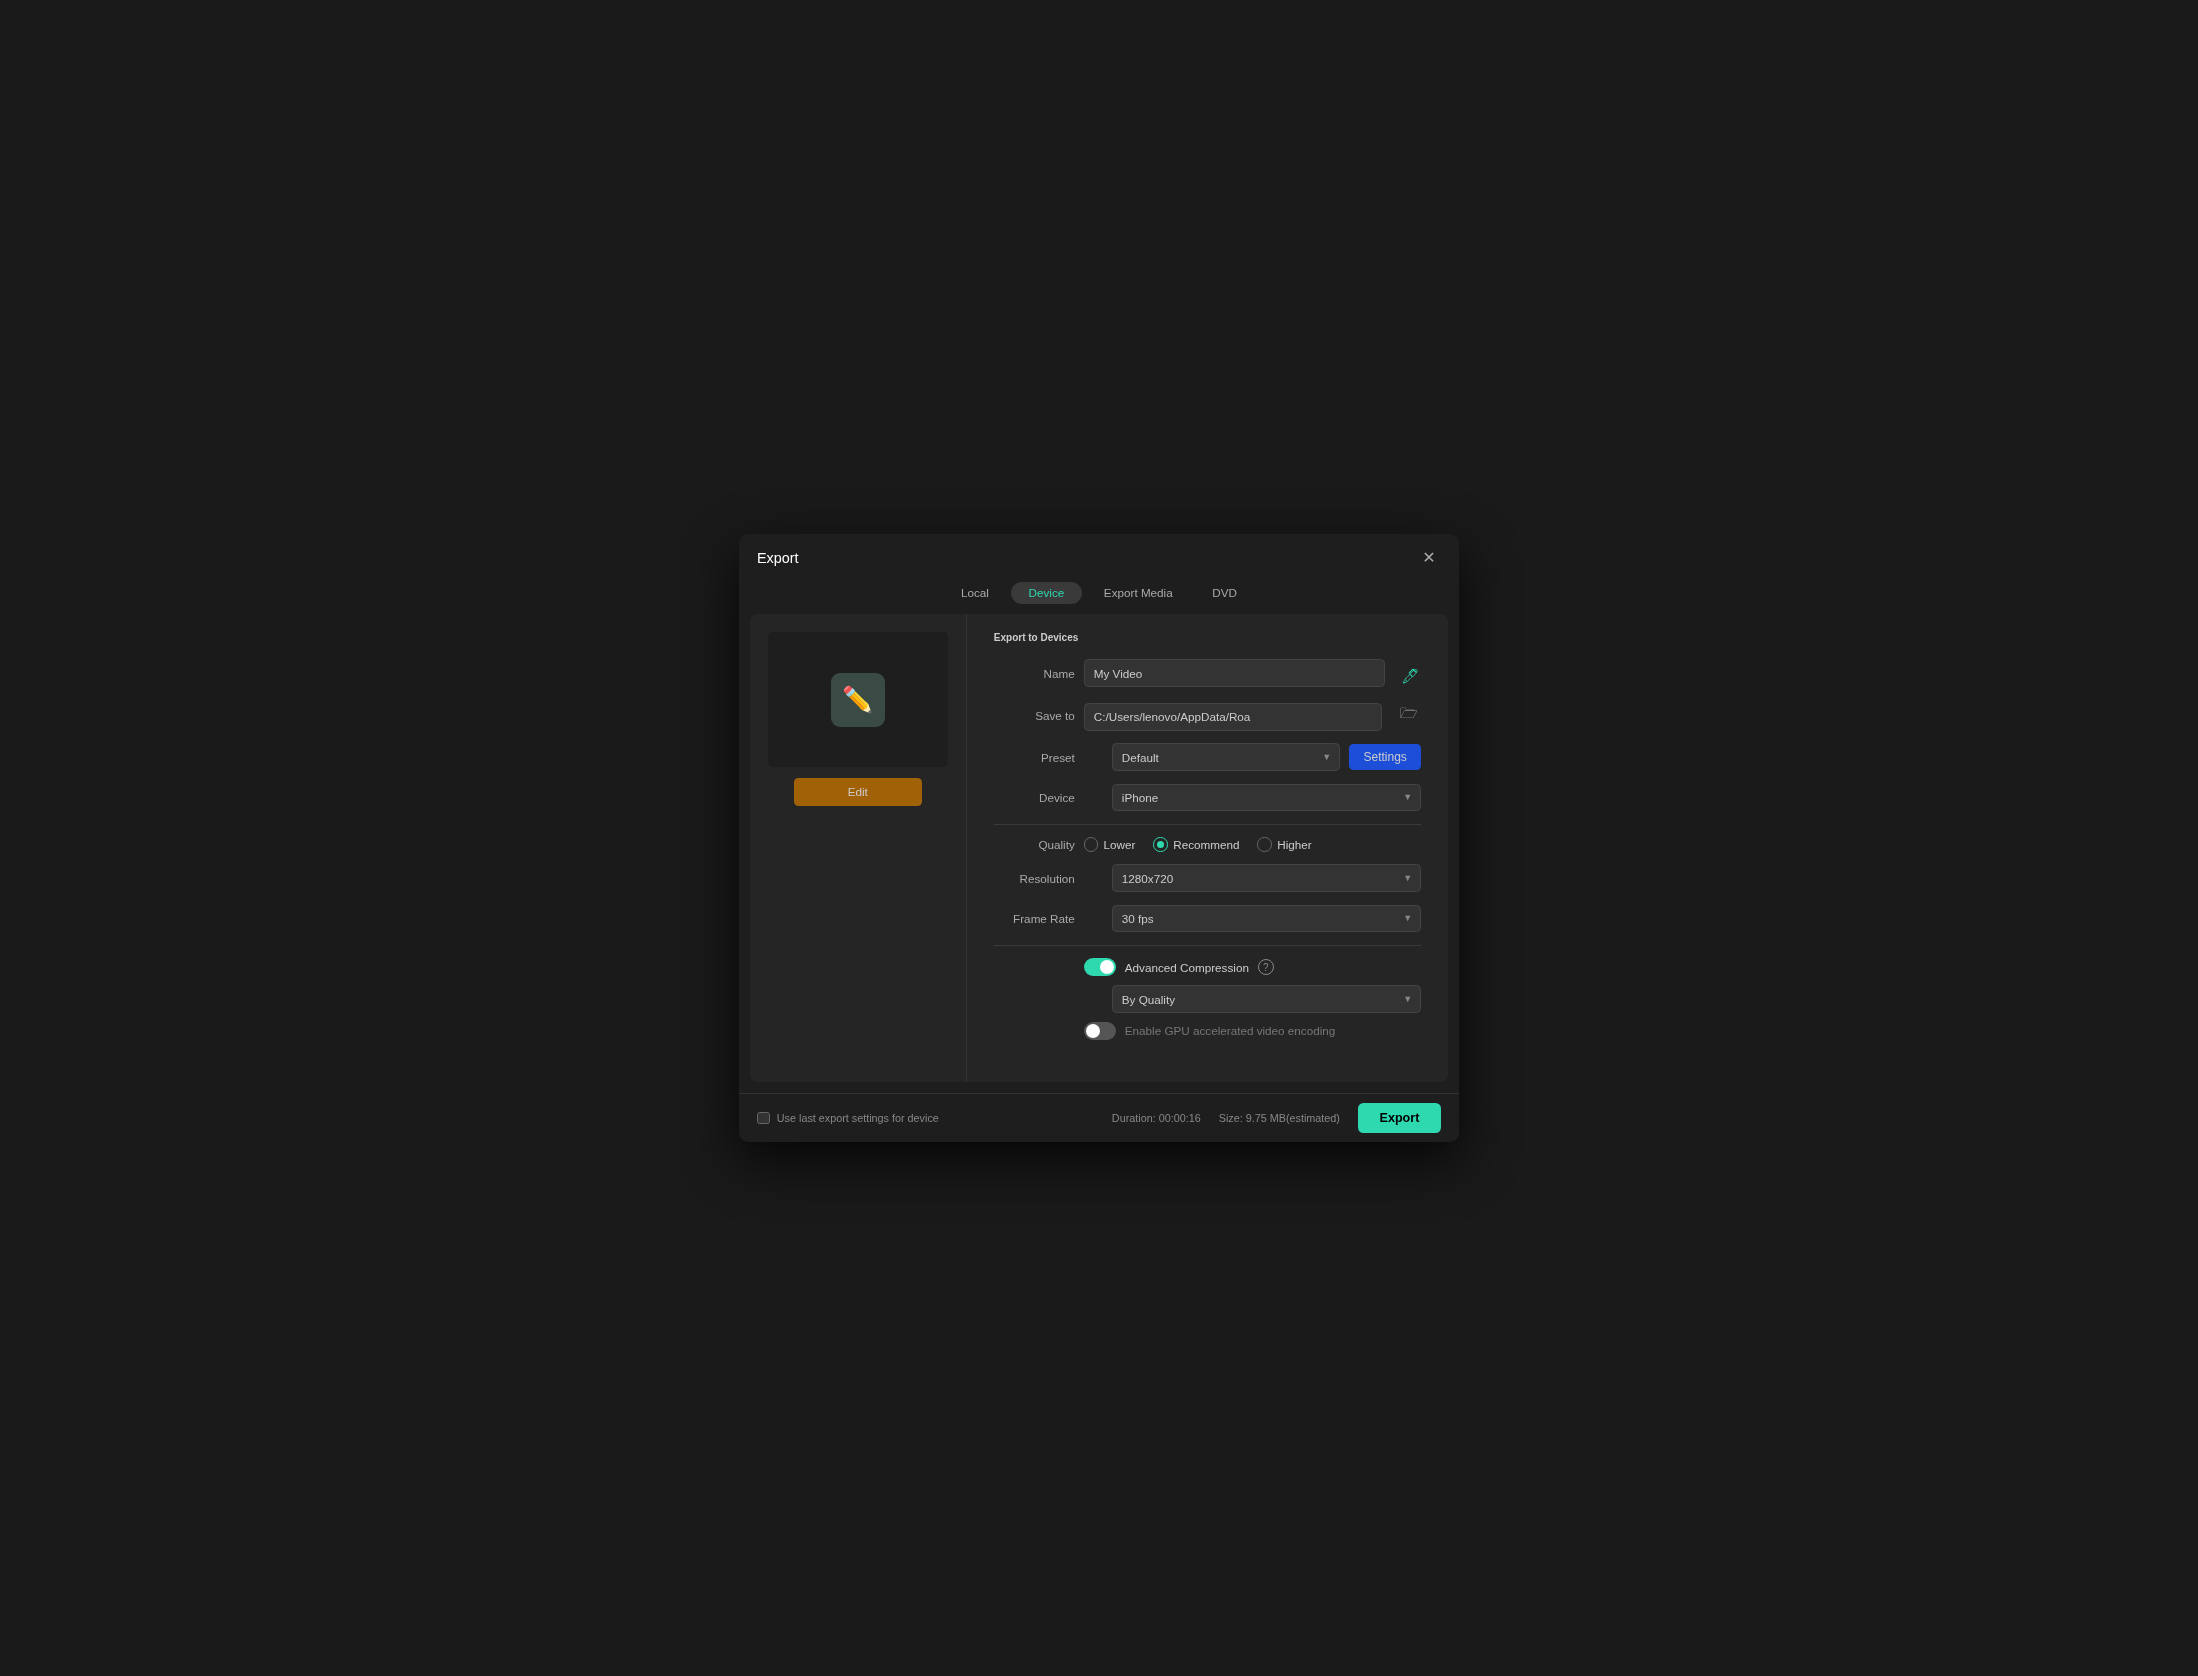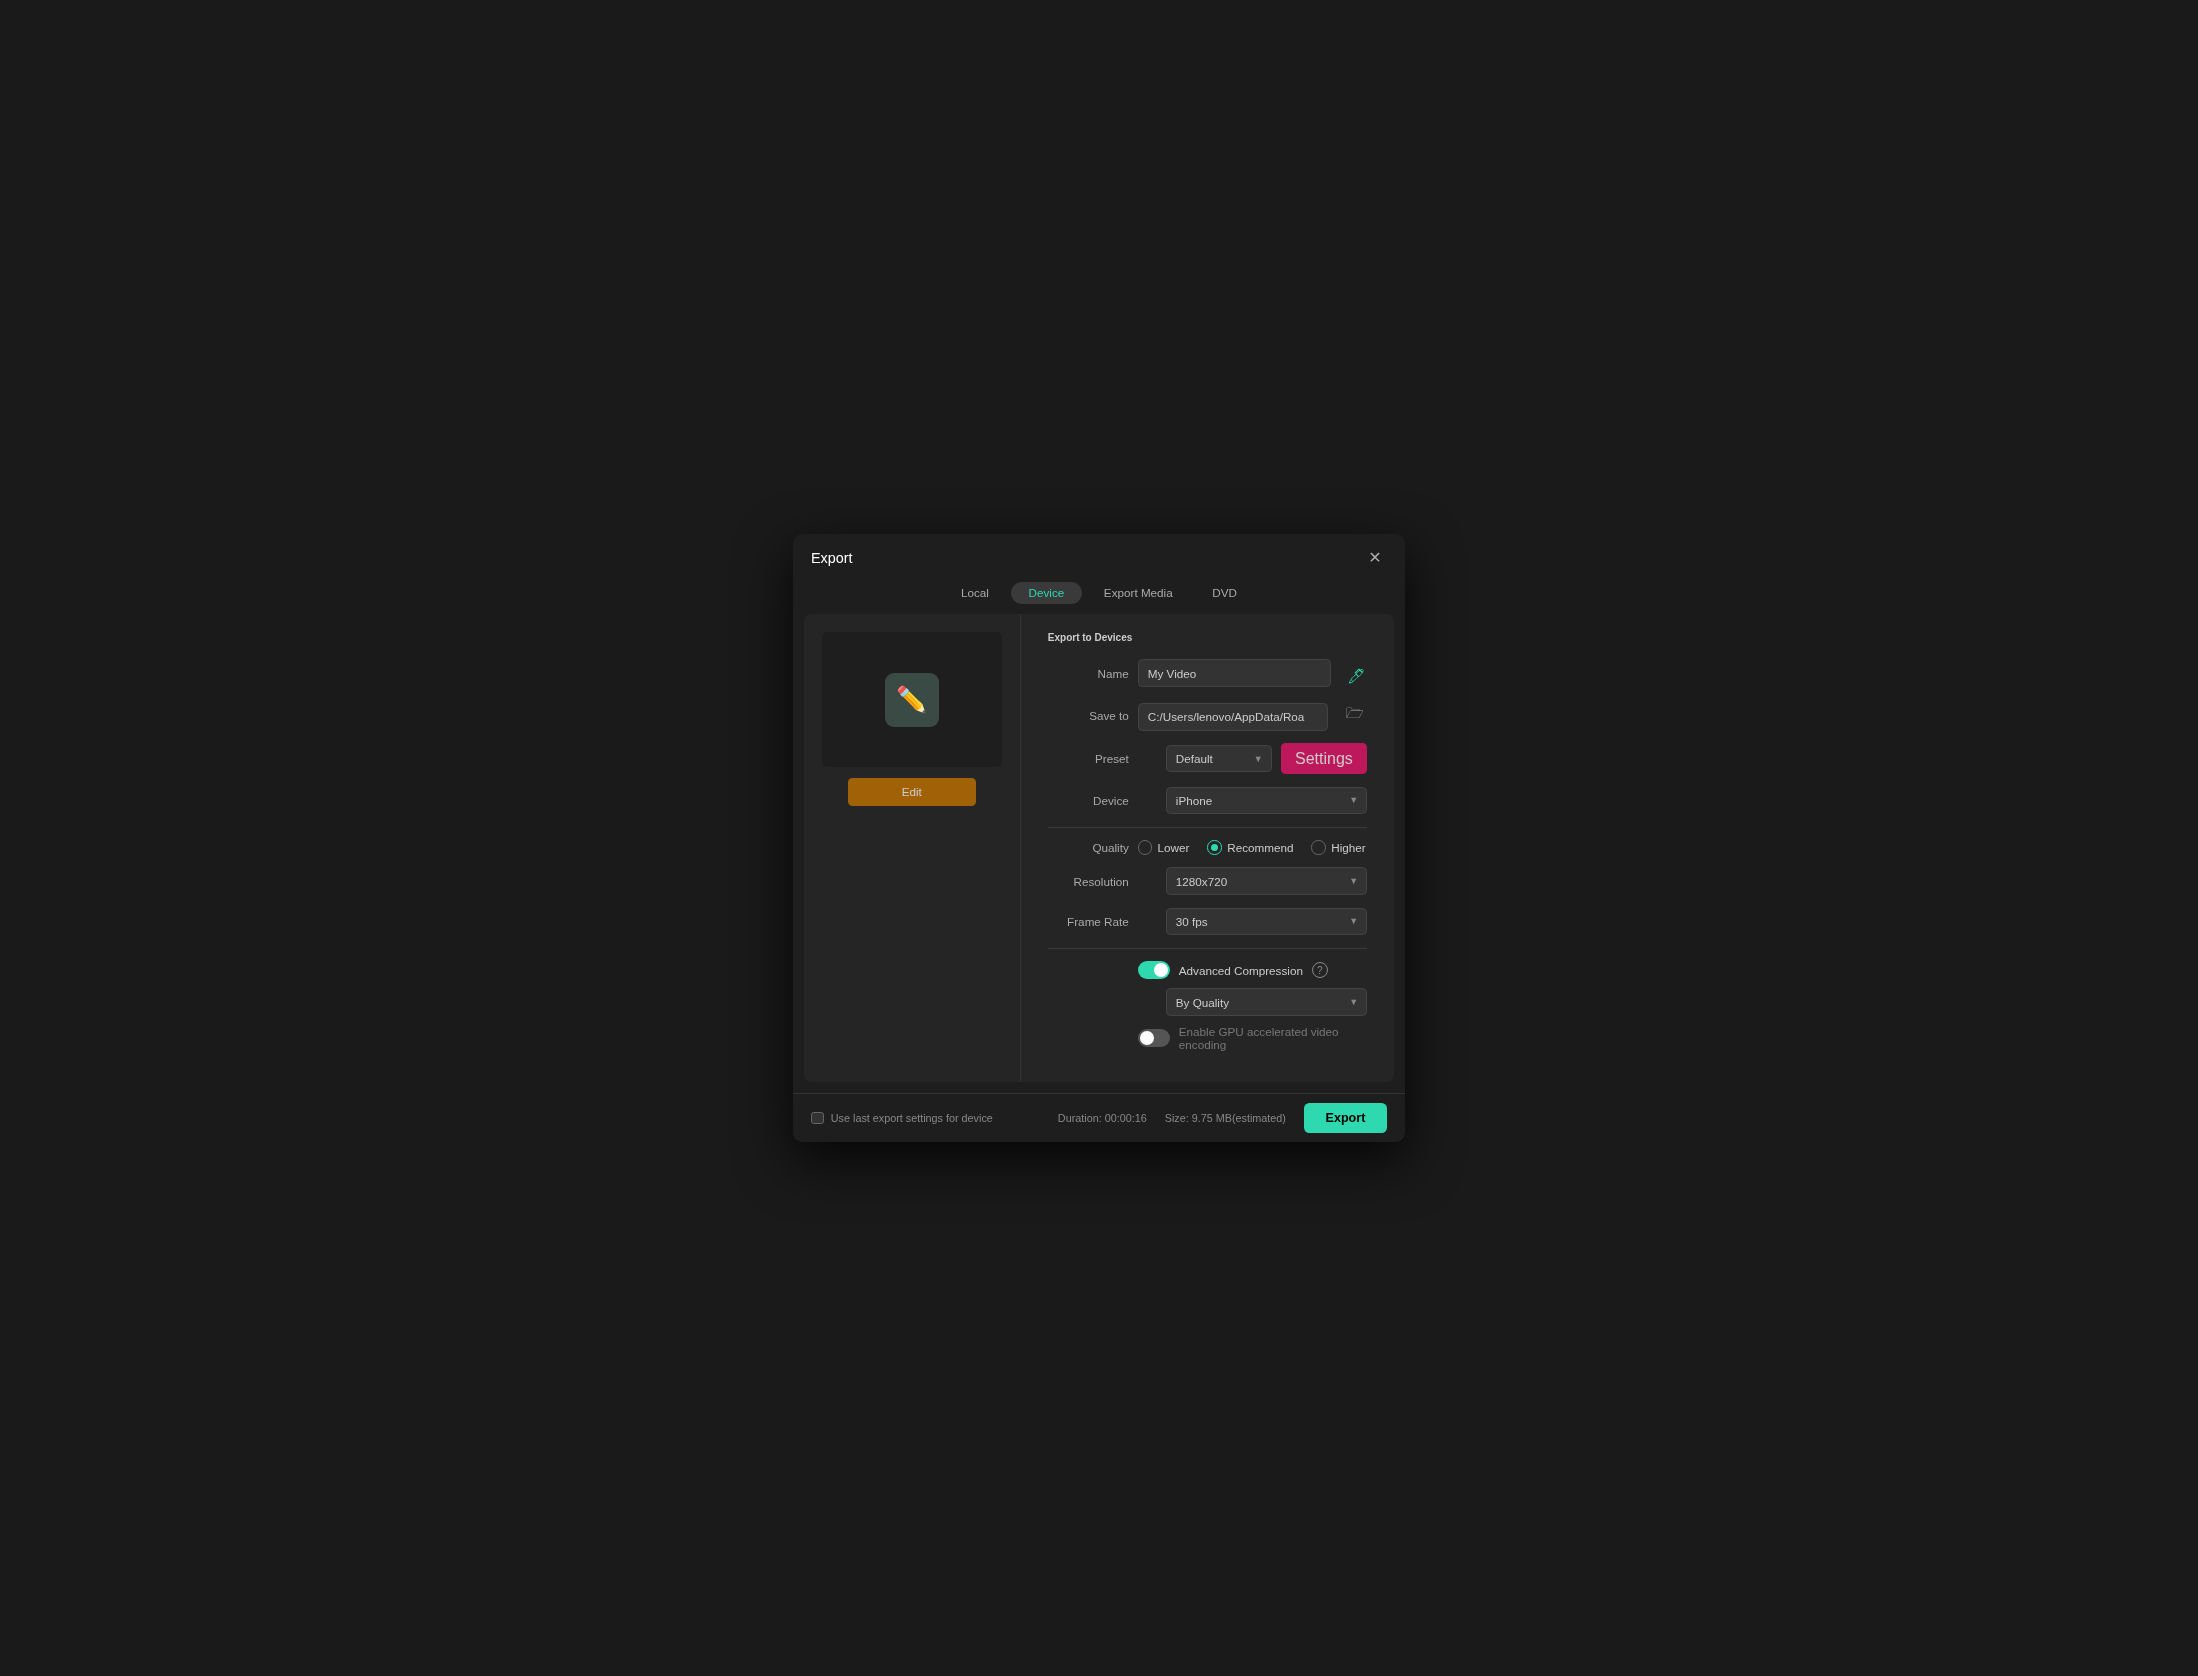--- a/index.html
+++ b/index.html
@@ -8,21 +8,21 @@
       font-family: -apple-system, BlinkMacSystemFont, 'Segoe UI', sans-serif;
       display: flex;
       justify-content: center;
       align-items: center;
       min-height: 100vh;
       color: #ccc;
     }
     .dialog {
       background: #1e1e1e;
       border-radius: 9px;
-      width: 612px;
+      width: 720px;
       min-height: 540px;
       position: relative;
       box-shadow: 0 18px 54px rgba(0,0,0,0.8);
       overflow: hidden;
     }
     .dialog-header {
       display: flex;
       align-items: center;
       justify-content: space-between;
       padding: 12.6px 18px 9px 18px;
@@ -182,27 +182,27 @@
     .select-arrow {
       position: absolute;
       right: 9px;
       top: 50%;
       transform: translateY(-50%);
       pointer-events: none;
       color: #888;
       font-size: 9px;
     }
     .settings-btn {
-      background: #be185d;
+      background: #1d4ed8;
       border: none;
       border-radius: 4.5px;
       padding: 6.3px 14.4px;
       color: #ccc;
       cursor: pointer;
-      font-size: 16px;
+      font-size: 12px;
       flex-shrink: 0;
     }
     .divider {
       border: none;
       border-top: 0.9px solid #3a3a3a;
       margin: 7.2px 0 12.6px 0;
     }
     .quality-row {
       display: flex;
       align-items: center;

